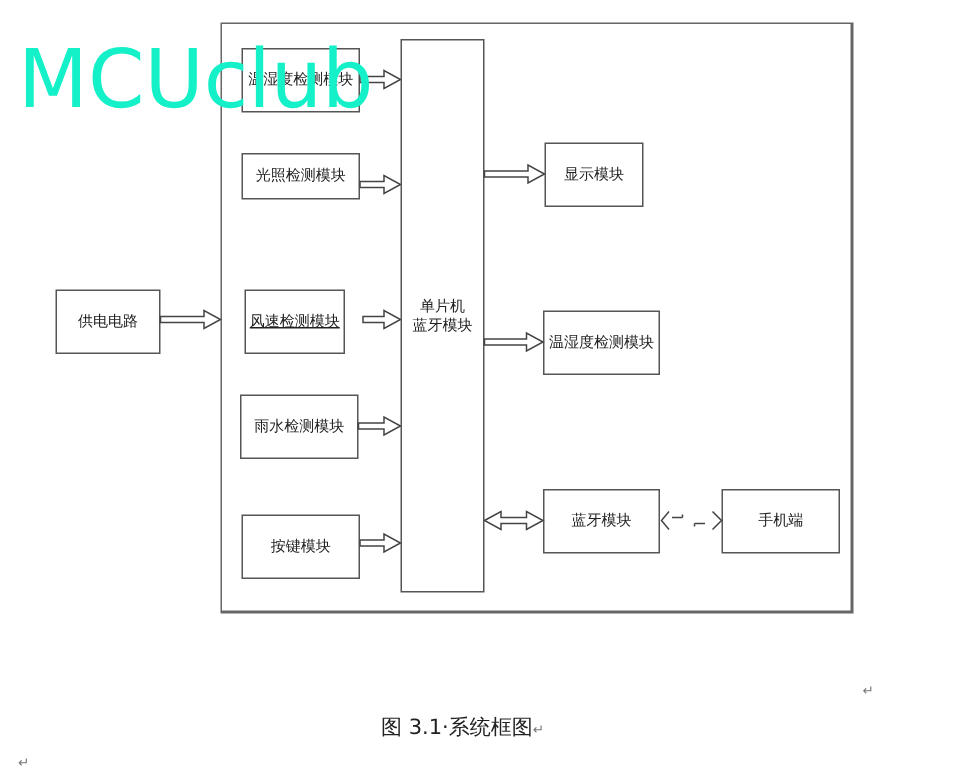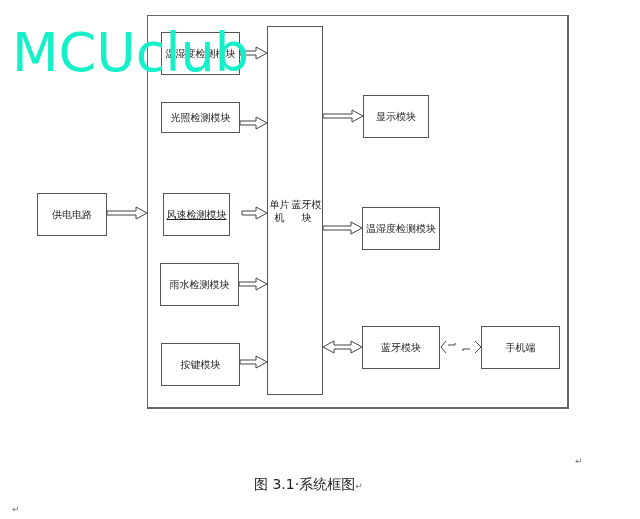--- a/index.html
+++ b/index.html
@@ -34,21 +34,21 @@
 </div>
 <div class="box" style="left:163px;top:193px;width:67px;height:43px;text-decoration:underline;">
   <span>风速检测模块</span>
 </div>
 <div class="box" style="left:160px;top:263px;width:79px;height:43px;">
   <span>雨水检测模块</span>
 </div>
 <div class="box" style="left:161px;top:343px;width:79px;height:43px;">
   <span>按键模块</span>
 </div>
-<div class="box" style="left:267px;top:26px;width:56px;height:369px;flex-direction:row;">
+<div class="box" style="left:267px;top:26px;width:56px;height:369px;flex-direction:column;">
   <span>单片机</span>
   <span>蓝牙模块</span>
 </div>
 <div class="box" style="left:363px;top:95px;width:66px;height:43px;">
   <span>显示模块</span>
 </div>
 <div class="box" style="left:362px;top:207px;width:78px;height:43px;">
   <span>温湿度检测模块</span>
 </div>
 <div class="box" style="left:362px;top:326px;width:78px;height:43px;">

